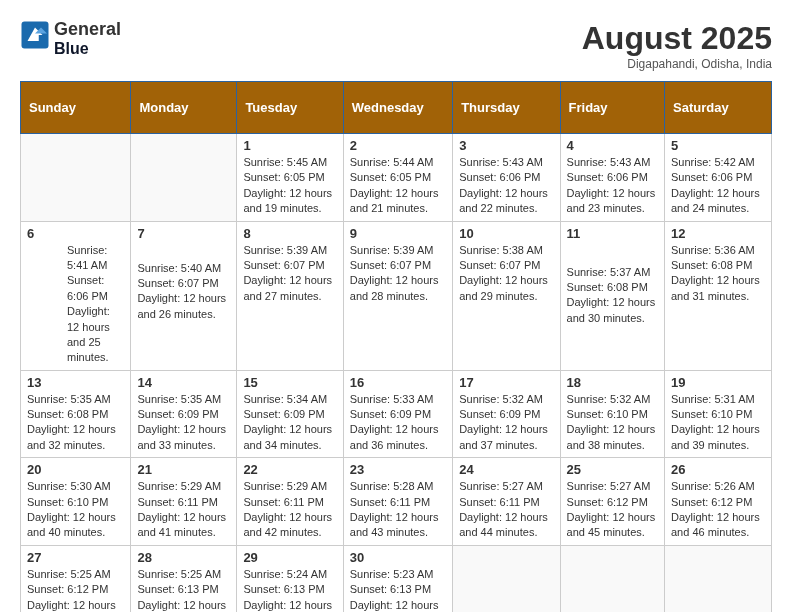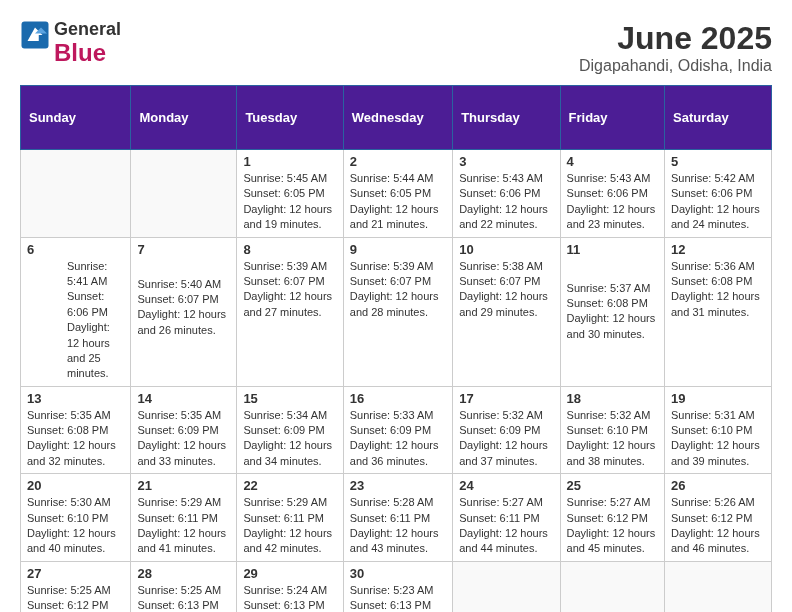--- a/index.html
+++ b/index.html
@@ -23,49 +23,49 @@
       display: flex;
       flex-direction: column;
       line-height: 1.1;
     }
     .logo-general {
       font-size: 18px;
       font-weight: bold;
       color: #333;
     }
     .logo-blue {
-      font-size: 24px;
-      font-weight: bold;
-      color: #be185d;
+      font-size: 16px;
+      font-weight: bold;
+      color: #0f172a;
     }
     .logo-icon {
       width: 30px;
       height: 30px;
       margin-right: 4px;
     }
     .title-section {
       text-align: right;
     }
     .month-title {
       font-size: 32px;
       font-weight: bold;
       color: #333;
     }
     .location {
-      font-size: 16px;
+      font-size: 12px;
       color: #555;
     }
     .calendar {
       width: 100%;
       border-collapse: collapse;
     }
     .calendar th {
-      background: #4c1d95;
+      background: #a16207;
       color: white;
-      padding: 24px 8px;
+      padding: 18px 8px;
       font-size: 13px;
       font-weight: bold;
       text-align: left;
       border: 1px solid #2a62a0;
     }
     .calendar td {
       border: 1px solid #ccc;
       vertical-align: top;
       padding: 4px 6px;
       width: 113px;
@@ -100,21 +100,21 @@
       <rect x="2" y="2" width="36" height="36" rx="4" fill="#1a6aad"></rect>
       <polygon points="10,28 20,10 30,20 25,20 25,28" fill="white"></polygon>
       <polygon points="20,18 28,10 36,18" fill="#5ba3e0"></polygon>
     </svg>
     <div class="logo-text">
       <span class="logo-general">General</span>
       <span class="logo-blue">Blue</span>
     </div>
   </div>
   <div class="title-section">
-    <div class="month-title">June 2025</div>
+    <div class="month-title">August 2025</div>
     <div class="location">Digapahandi, Odisha, India</div>
   </div>
 </div>
 
 <table class="calendar">
   <thead>
     <tr>
     <th>Sunday</th>
         <th>Monday</th>
         <th>Tuesday</th>

